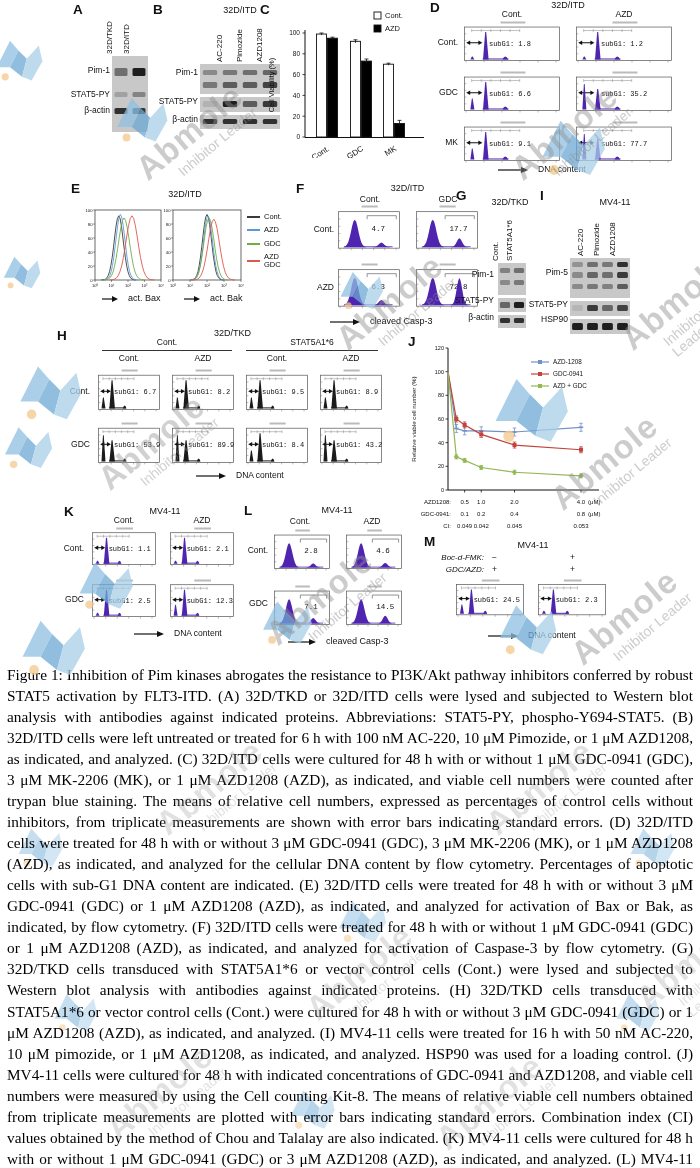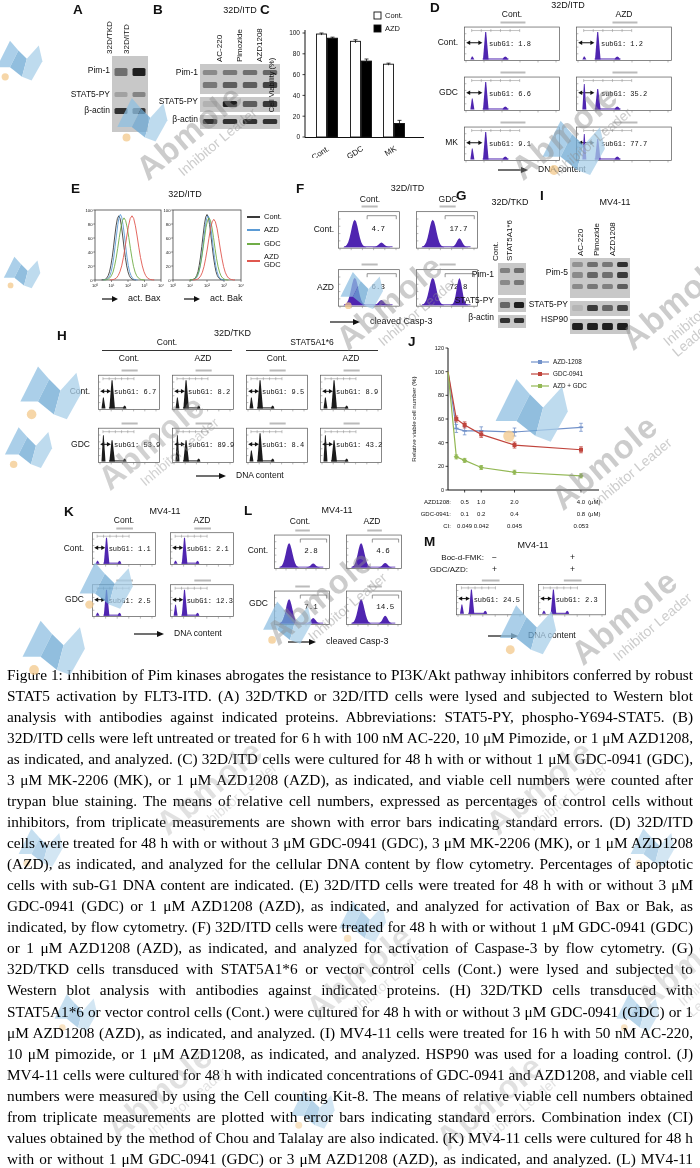--- a/index.html
+++ b/index.html
@@ -6,21 +6,21 @@
   #figure{position:relative;width:700px;height:1168px;background:#fff;overflow:hidden;
           font-family:"Liberation Sans",sans-serif;color:#111;}
   .plabel{position:absolute;font-size:13.5px;font-weight:bold;z-index:3;}
   .ptitle{position:absolute;font-size:9px;text-align:center;z-index:3;}
   .chead{position:absolute;font-size:8.5px;text-align:center;z-index:3;}
   .ghead{position:absolute;font-size:8.5px;text-align:center;z-index:3;}
   .gline{position:absolute;height:0;border-top:1.3px solid #333;z-index:3;}
   .rlab{position:absolute;font-size:8.5px;text-align:right;z-index:3;}
   .vlab{position:absolute;white-space:nowrap;font-size:8px;height:10px;line-height:10px;
         transform-origin:0 100%;transform:rotate(-90deg);z-index:3;}
-  .mlab{position:absolute;font-size:8px;text-align:right;z-index:3;}
+  .mlab{position:absolute;font-size:8px;text-align:right;z-index:3;font-style:italic;}
   .mval{position:absolute;font-size:8.5px;z-index:3;}
   .svgbox{position:absolute;z-index:2;}
   .fgrid{position:absolute;display:grid;z-index:2;font-family:Liberation Mono, monospace;}
   .xarrow{position:absolute;display:flex;align-items:flex-end;gap:10px;font-size:8.5px;z-index:3;white-space:nowrap;}
   .legrow{display:flex;align-items:center;gap:4px;margin-bottom:5px;}
   .legline{display:inline-block;width:13px;height:2px;flex:none;}
   .leglab{font-size:7.5px;white-space:pre-line;line-height:1.1;}
   #legendE{position:absolute;z-index:3;}
   .caption{position:absolute;font-family:"Liberation Serif",serif;font-size:15.3px;
            line-height:1.375;text-align:justify;color:#000;z-index:2;}
@@ -1181,21 +1181,21 @@
     <svg width="28" height="8">
         <line x1="0" y1="4" x2="22" y2="4" stroke="#111" stroke-width="1.2"></line>
         <polygon points="28,4 21,1 21,7" fill="#111"></polygon>
       </svg>
     <span>cleaved Casp-3</span>
   </div>
 
   <span class="plabel" style="left:424px;top:534px">M</span>
   <span class="ptitle" style="left:488px;top:540px;width:90px">MV4-11</span>
   <span class="mlab" style="left:428px;top:553px;width:56px">Boc-d-FMK:</span>
-  <span class="mlab" style="left:412px;top:565px;width:56px">GDC/AZD:</span>
+  <span class="mlab" style="left:428px;top:565px;width:56px">GDC/AZD:</span>
   <span class="mval" style="left:492px;top:552px">−</span>
   <span class="mval" style="left:570px;top:552px">+</span>
   <span class="mval" style="left:492px;top:564px">+</span>
   <span class="mval" style="left:570px;top:564px">+</span>
   <div class="fgrid" id="flowM" style="left:456px;top:578px;grid-template-columns:68px 68px;gap:0 14px">
       <svg width="68" height="40">
         <rect x="0.5" y="6.4" width="67" height="30.400000000000006" fill="#fff" stroke="#555" stroke-width="0.7"></rect>
         <rect x="25.84" y="1.5" width="17.68" height="2" fill="#bbb"></rect>
         <line x1="0.5" y1="12.48" x2="2.4" y2="12.48" stroke="#777" stroke-width="0.5"></line>
         <line x1="0.5" y1="18.560000000000002" x2="2.4" y2="18.560000000000002" stroke="#777" stroke-width="0.5"></line>

